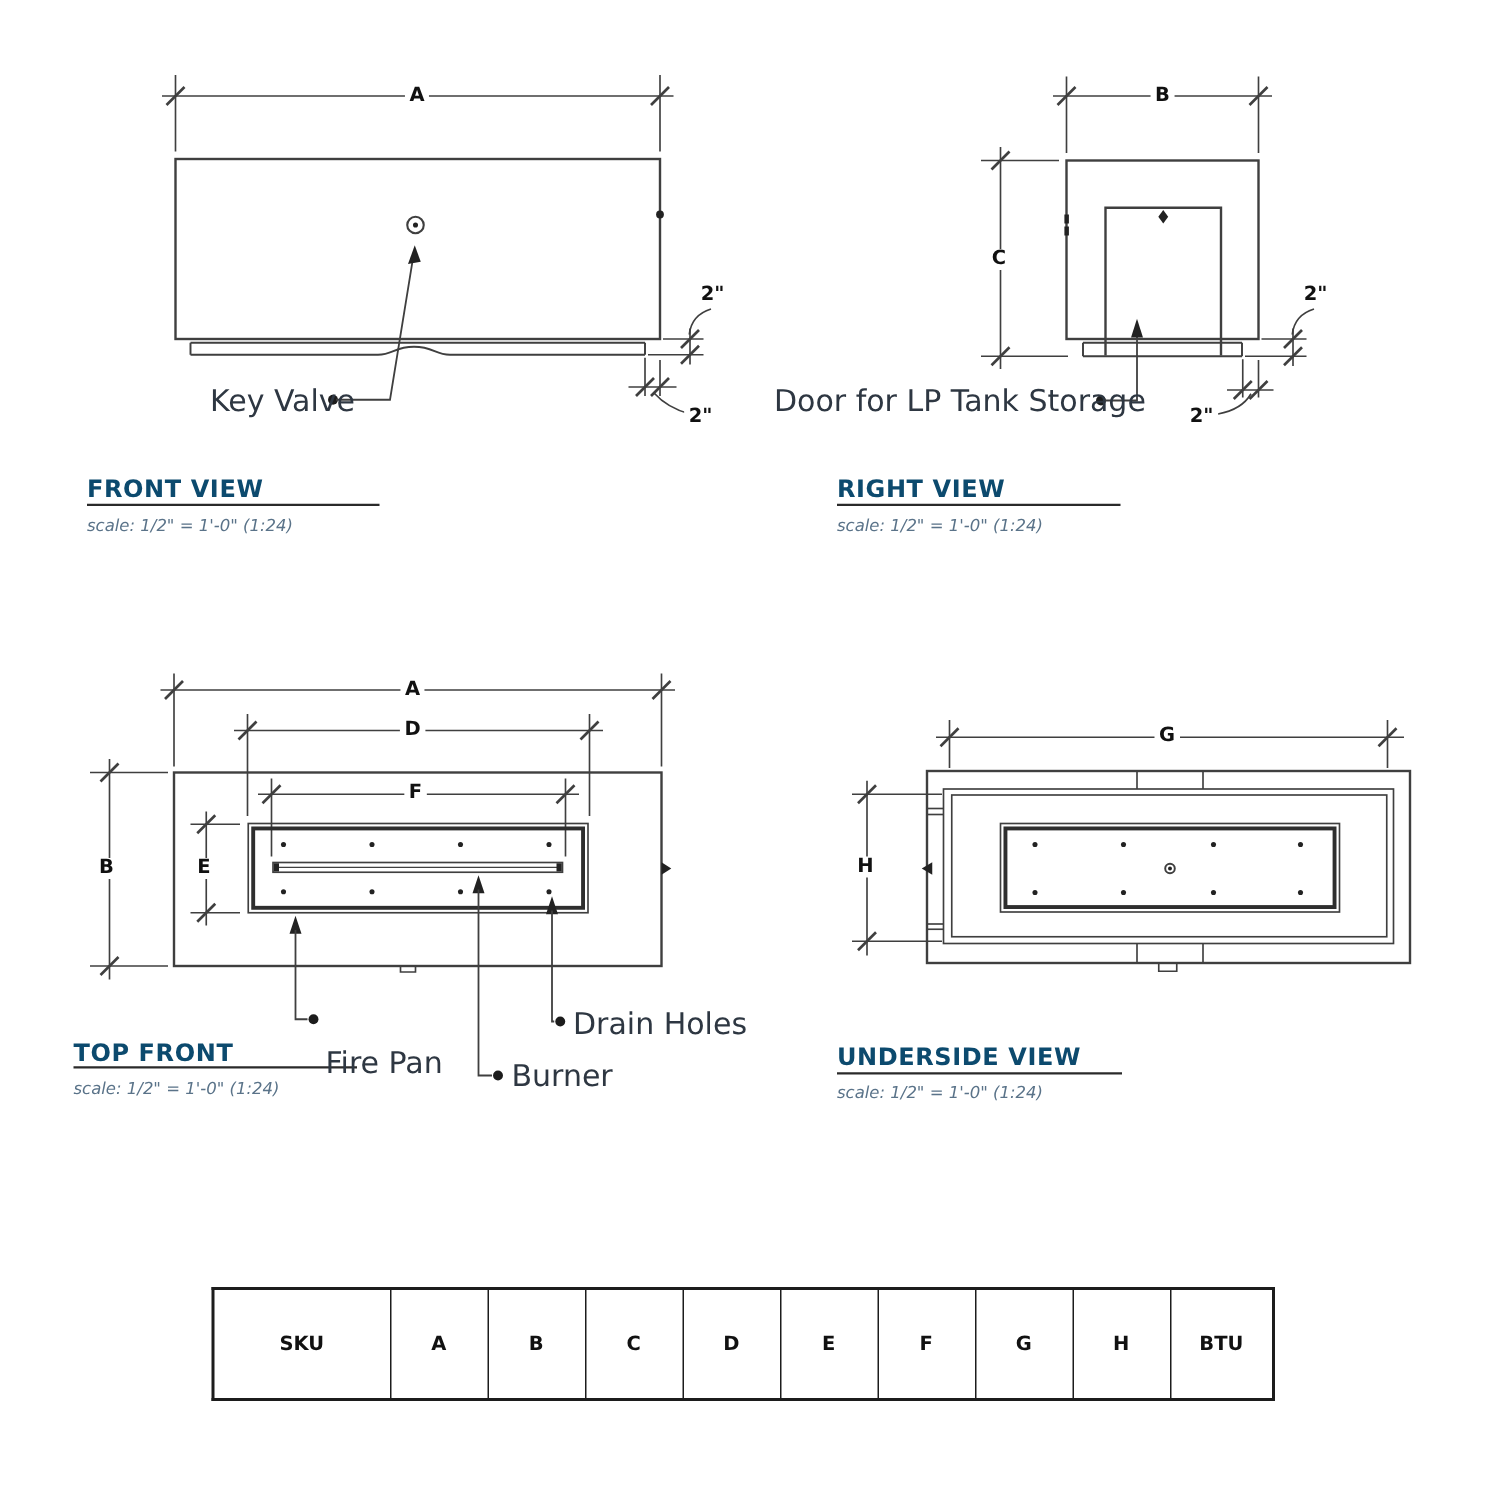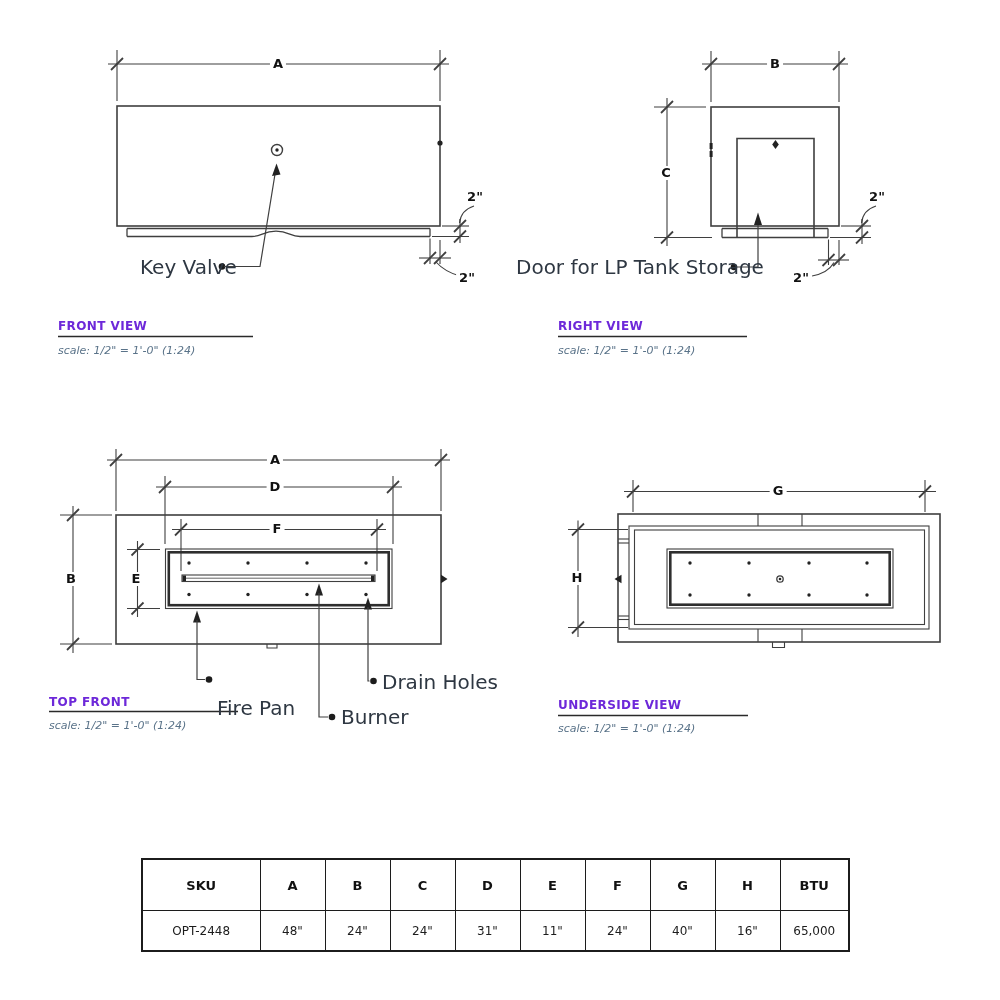--- a/index.html
+++ b/index.html
@@ -2,27 +2,27 @@
 <html><head>
 <meta charset="utf-8">
 <style>
   html,body{margin:0;padding:0;background:#ffffff;}
   #canvas{position:relative;width:1000px;height:1000px;background:#ffffff;overflow:hidden;
           font-family:"DejaVu Sans","Liberation Sans",sans-serif;color:#1c1c1c;}
   #drawing{position:absolute;left:0;top:0;}
   .dimlbl{position:absolute;transform:translate(-50%,-50%);font-size:13px;font-weight:bold;
           color:#111;background:#fff;padding:0 3px;line-height:14px;white-space:nowrap;}
   .callout{position:absolute;font-size:20px;color:#2e3742;line-height:16px;white-space:nowrap;}
-  .vtitle{position:absolute;font-size:12px;font-weight:bold;letter-spacing:.4px;color:#6d28d9;
+  .vtitle{position:absolute;font-size:16px;font-weight:bold;letter-spacing:.4px;color:#0c4a6e;
           line-height:16px;white-space:nowrap;}
   .vscale{position:absolute;font-size:11px;font-style:italic;color:#5a7389;line-height:14px;white-space:nowrap;}
   #spec-table{position:absolute;left:141px;top:858px;border-collapse:collapse;table-layout:fixed;
           border:2px solid #1c1c1c;background:#fff;}
   #spec-table th,#spec-table td{border:1.5px solid #1c1c1c;text-align:center;vertical-align:middle;
-          padding:4px;white-space:nowrap;}
+          padding:15px;white-space:nowrap;}
   #spec-table th{height:42px;font-size:13px;font-weight:bold;color:#111;}
   #spec-table td{height:31px;font-size:12px;color:#1c1c1c;}
   svg line,svg path,svg rect,svg circle,svg polyline{vector-effect:none;}
 </style>
 </head>
 <body>
 
 <div id="canvas">
 
 <svg id="drawing" width="1000" height="1000" viewBox="0 0 1000 1000" fill="none" stroke="#3f3f3f" stroke-width="1.1" stroke-linecap="butt">
@@ -289,28 +289,16 @@
       <th>C</th>
       <th>D</th>
       <th>E</th>
       <th>F</th>
       <th>G</th>
       <th>H</th>
       <th>BTU</th>
     </tr>
   </thead>
   <tbody>
-    <tr>
-      <td>OPT-2448</td>
-      <td>48"</td>
-      <td>24"</td>
-      <td>24"</td>
-      <td>31"</td>
-      <td>11"</td>
-      <td>24"</td>
-      <td>40"</td>
-      <td>16"</td>
-      <td>65,000</td>
-    </tr>
   </tbody>
 </table>
 
 </div>
 
 </body></html>

